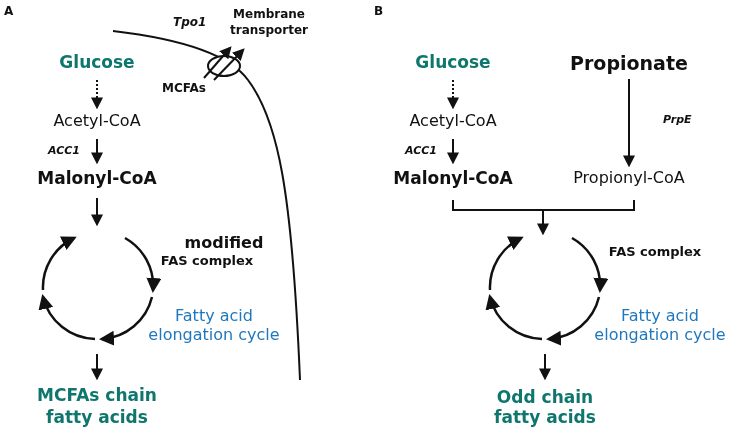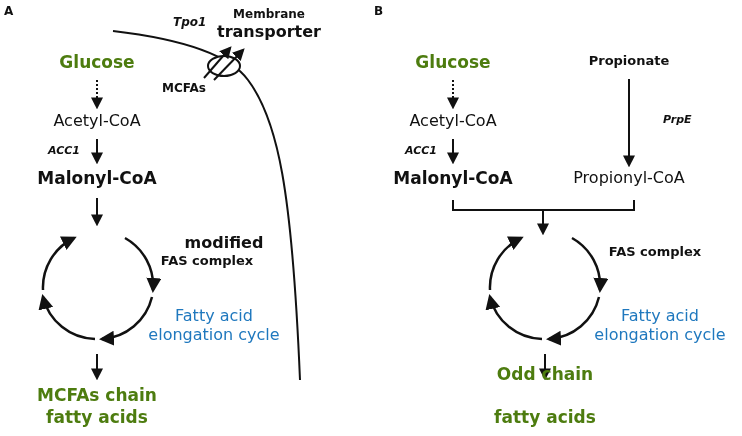--- a/index.html
+++ b/index.html
@@ -1,19 +1,19 @@
 <!DOCTYPE html>
 <html><head>
 <meta charset="utf-8">
 <style>
   html, body { margin:0; padding:0; background:#ffffff; }
   body { width:742px; height:436px; position:relative; overflow:hidden; font-family:"DejaVu Sans", sans-serif; }
   svg { position:absolute; left:0; top:0; }
   .t { position:absolute; white-space:nowrap; line-height:1; }
-  .red { color:#4d7c0f; font-weight:bold; }
+  .red { color:#0f766e; font-weight:bold; }
   .blue { color:#1f78be; font-weight:normal; }
   .blk { color:#111111; }
   .bold { font-weight:bold; }
   .ital { font-style:italic; font-weight:bold; }
   .ctr { text-align:right; transform:translateX(-50%); }
 </style>
 </head>
 <body>
 
 <svg width="742" height="436" viewBox="0 0 742 436">
@@ -54,28 +54,28 @@
 <div class="t ital blk" style="left:48px;top:145px;font-size:11px;">ACC1</div>
 <div class="t blk bold ctr" style="left:97px;top:170px;font-size:17px;">Malonyl-CoA</div>
 <div class="t blk bold ctr" style="left:204px;top:235px;font-size:16px;margin-left:20px;">modified</div>
 <div class="t blk bold ctr" style="left:207px;top:254px;font-size:13px;">FAS complex</div>
 <div class="t blue ctr" style="left:214px;top:308px;font-size:16px;">Fatty acid</div>
 <div class="t blue ctr" style="left:214px;top:327px;font-size:16px;">elongation cycle</div>
 <div class="t red ctr" style="left:97px;top:387px;font-size:17px;">MCFAs chain</div>
 <div class="t red ctr" style="left:97px;top:409px;font-size:17px;">fatty acids</div>
 <div class="t ital blk" style="left:173px;top:16px;font-size:12px;">Tpo1</div>
 <div class="t blk bold ctr" style="left:269px;top:8px;font-size:12px;">Membrane</div>
-<div class="t blk bold ctr" style="left:269px;top:24px;font-size:16px;">transporter</div>
+<div class="t blk bold ctr" style="left:269px;top:24px;font-size:12px;">transporter</div>
 <div class="t blk bold" style="left:162px;top:82px;font-size:12px;">MCFAs</div>
 
 <div class="t blk bold" style="left:374px;top:5px;font-size:12px;">B</div>
 <div class="t red ctr" style="left:453px;top:54px;font-size:17px;">Glucose</div>
-<div class="t blk bold ctr" style="left:629px;top:54px;font-size:13px;">Propionate</div>
+<div class="t blk bold ctr" style="left:629px;top:54px;font-size:19px;">Propionate</div>
 <div class="t blk ctr" style="left:453px;top:113px;font-size:16px;">Acetyl-CoA</div>
 <div class="t ital blk" style="left:405px;top:145px;font-size:11px;">ACC1</div>
 <div class="t ital blk" style="left:637px;top:114px;font-size:11px;margin-left:26px;">PrpE</div>
 <div class="t blk bold ctr" style="left:453px;top:170px;font-size:17px;">Malonyl-CoA</div>
 <div class="t blk ctr" style="left:629px;top:170px;font-size:16px;">Propionyl-CoA</div>
 <div class="t blk bold ctr" style="left:655px;top:245px;font-size:13px;">FAS complex</div>
 <div class="t blue ctr" style="left:660px;top:308px;font-size:16px;">Fatty acid</div>
 <div class="t blue ctr" style="left:660px;top:327px;font-size:16px;">elongation cycle</div>
-<div class="t red ctr" style="left:545px;top:366px;font-size:17px;">Odd chain</div>
+<div class="t red ctr" style="left:545px;top:389px;font-size:17px;">Odd chain</div>
 <div class="t red ctr" style="left:545px;top:409px;font-size:17px;">fatty acids</div>
 
 </body></html>

